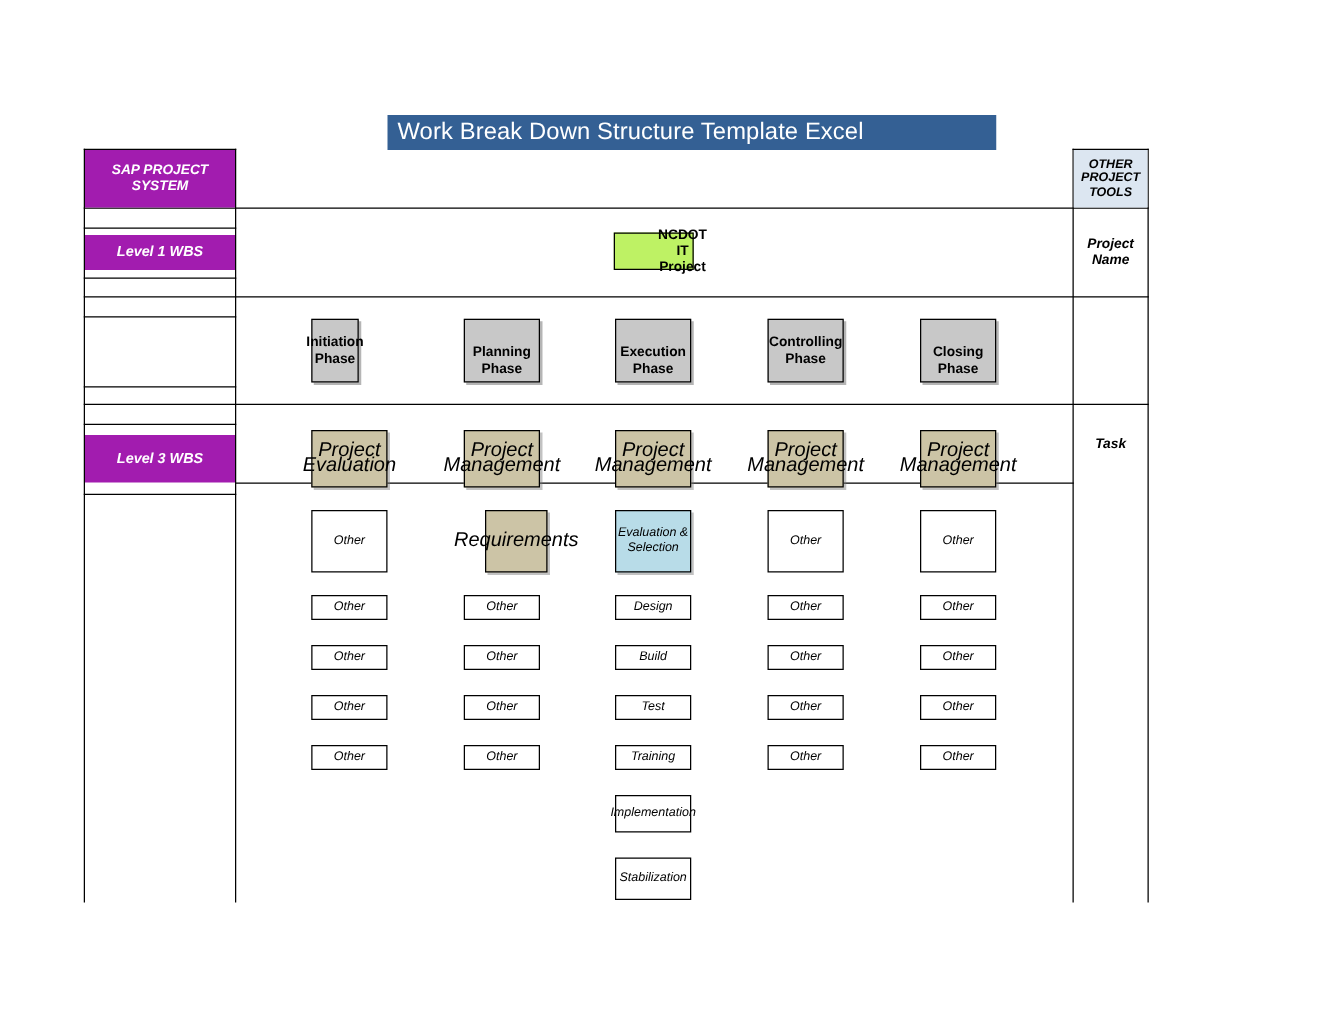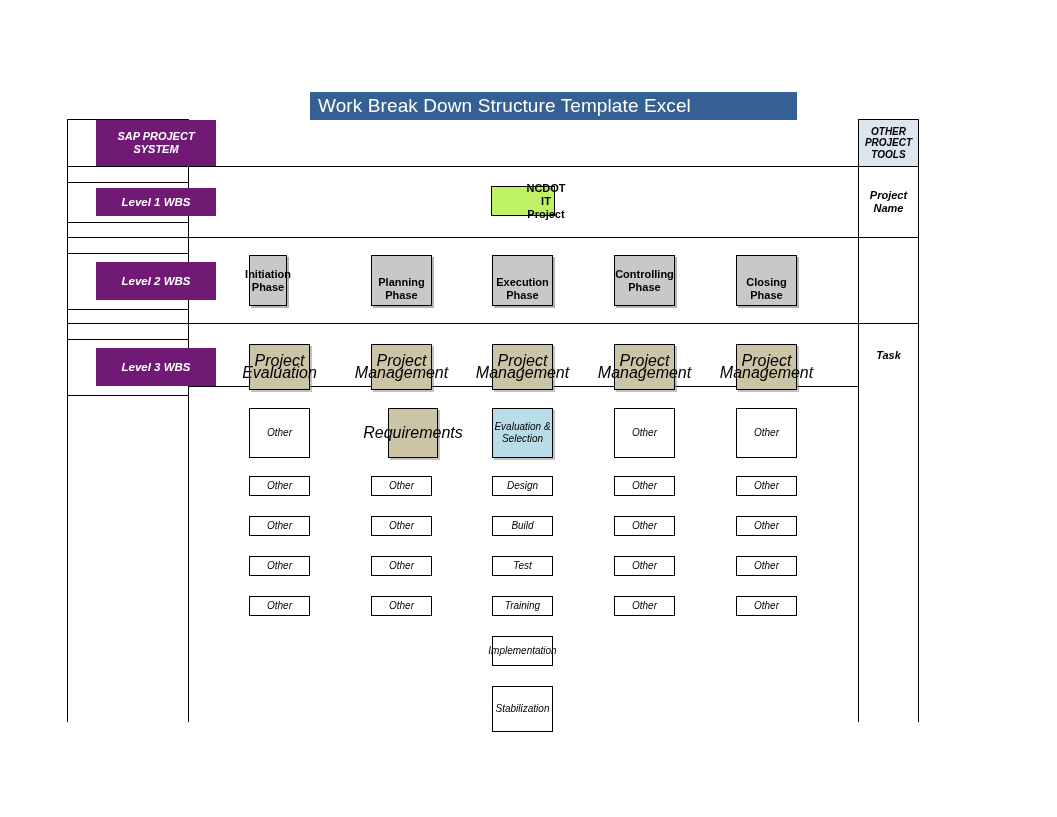--- a/index.html
+++ b/index.html
@@ -35,31 +35,30 @@
     white-space: nowrap;
     letter-spacing: 0.1px;
   }
 
   
   .hline { background: #000000; height: 1px; }
   .vline { background: #000000; width: 1px; }
 
   
   .lvl-band {
-    background: #701a75;
+    background: #a21caf;
     color: #ffffff;
     font-style: italic;
     font-weight: bold;
     font-size: 11.5px;
     display: flex;
     align-items: center;
     justify-content: center;
     text-align: center;
     line-height: 13px;
-    margin-left: 28px;
   }
   #sap-header {
     left: 68px; top: 120px;
     width: 120px; height: 46px;
     font-size: 11px;
   }
   #level1-band { left: 68px; top: 188px; width: 120px; height: 28px; }
   #level2-band { left: 68px; top: 262px; width: 120px; height: 38px; }
   #level3-band { left: 68px; top: 348px; width: 120px; height: 38px; }
 
@@ -169,21 +168,20 @@
   <div class="abs hline" style="left:67px; top:309px; width:122px;"></div>
   <div class="abs hline" style="left:67px; top:339px; width:122px;"></div>
   <div class="abs hline" style="left:67px; top:395px; width:122px;"></div>
 
   <div class="abs hline" style="left:188px; top:386px; width:671px;"></div>
 
   <div class="abs lvl-band" id="sap-header">SAP PROJECT SYSTEM</div>
 
   <div class="abs lvl-band" id="level1-band">Level 1 WBS</div>
 
-  <div class="abs lvl-band" id="level2-band">Level 2 WBS</div>
 
   <div class="abs lvl-band" id="level3-band">Level 3 WBS</div>
 
   <div class="abs" id="other-tools-header">OTHER PROJECT TOOLS</div>
 
   <div class="abs right-label" id="right-project-name">Project Name</div>
 
 
   <div class="abs right-label" id="right-task">Task</div>
 
@@ -207,21 +205,21 @@
       <div class="abs node node-white" style="left: 371px; top: 516px; width: 61px; height: 20px;">Other</div>
       <div class="abs node node-white" style="left: 371px; top: 556px; width: 61px; height: 20px;">Other</div>
       <div class="abs node node-white" style="left: 371px; top: 596px; width: 61px; height: 20px;">Other</div>
       <div class="abs node node-tan" style="left: 492px; top: 344px; width: 61px; height: 46px;">Project Management</div>
       <div class="abs node node-blue" style="left: 492px; top: 408px; width: 61px; height: 50px;">Evaluation &amp; Selection</div>
       <div class="abs node node-white" style="left: 492px; top: 476px; width: 61px; height: 20px;">Design</div>
       <div class="abs node node-white" style="left: 492px; top: 516px; width: 61px; height: 20px;">Build</div>
       <div class="abs node node-white" style="left: 492px; top: 556px; width: 61px; height: 20px;">Test</div>
       <div class="abs node node-white" style="left: 492px; top: 596px; width: 61px; height: 20px;">Training</div>
       <div class="abs node node-white" style="left: 492px; top: 636px; width: 61px; height: 30px;">Implementation</div>
-      <div class="abs node node-white" style="left: 492px; top: 686px; width: 61px; height: 46px;">Stabilization</div>
+      <div class="abs node node-white" style="left: 492px; top: 686px; width: 61px; height: 34px;">Stabilization</div>
       <div class="abs node node-tan" style="left: 614px; top: 344px; width: 61px; height: 46px;">Project Management</div>
       <div class="abs node node-white" style="left: 614px; top: 408px; width: 61px; height: 50px;">Other</div>
       <div class="abs node node-white" style="left: 614px; top: 476px; width: 61px; height: 20px;">Other</div>
       <div class="abs node node-white" style="left: 614px; top: 516px; width: 61px; height: 20px;">Other</div>
       <div class="abs node node-white" style="left: 614px; top: 556px; width: 61px; height: 20px;">Other</div>
       <div class="abs node node-white" style="left: 614px; top: 596px; width: 61px; height: 20px;">Other</div>
       <div class="abs node node-tan" style="left: 736px; top: 344px; width: 61px; height: 46px;">Project Management</div>
       <div class="abs node node-white" style="left: 736px; top: 408px; width: 61px; height: 50px;">Other</div>
       <div class="abs node node-white" style="left: 736px; top: 476px; width: 61px; height: 20px;">Other</div>
       <div class="abs node node-white" style="left: 736px; top: 516px; width: 61px; height: 20px;">Other</div>

